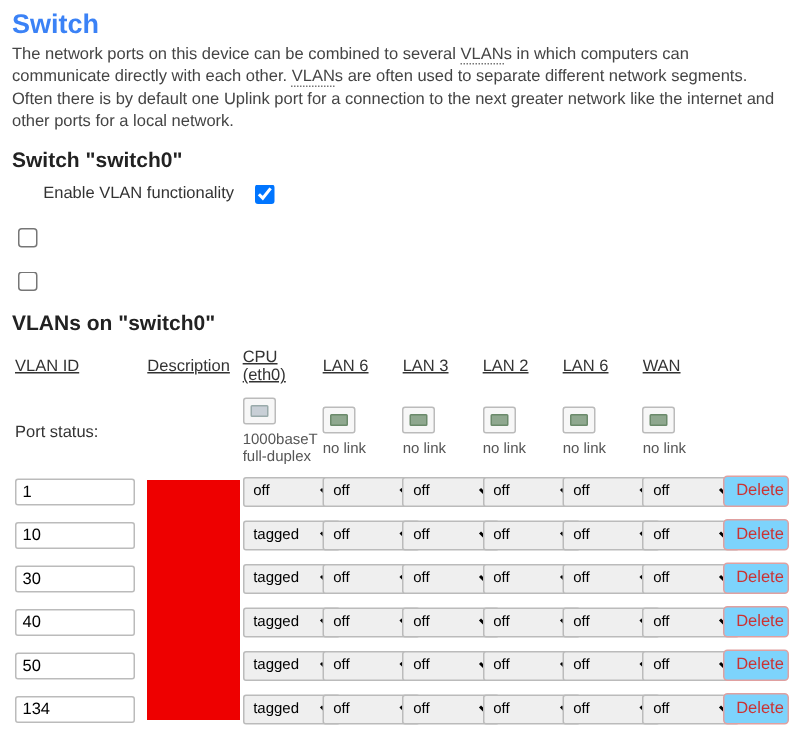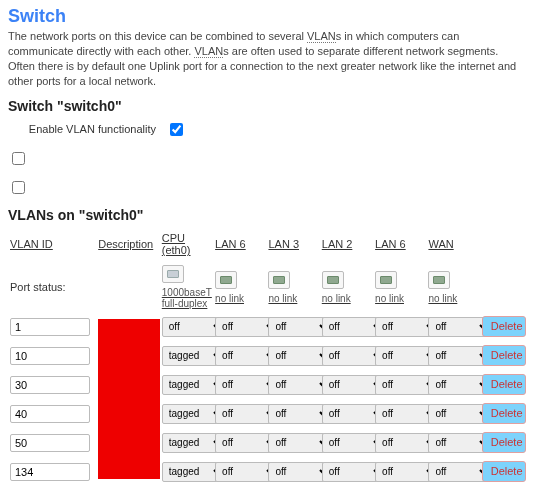--- a/index.html
+++ b/index.html
@@ -33,21 +33,21 @@
     display: inline-block; width: 20px; height: 16px;
     border: 1px solid #bbb; border-radius: 2px; position: relative;
     background: #f7f7f7; margin-bottom: 2px;
   }
   .port-icon::after {
     content: ""; position: absolute; left: 4px; right: 4px; top: 4px; bottom: 4px;
     background: #8fa88f; border: 1px solid #6b8a6b; border-radius: 1px;
   }
   .port-icon.cpu::after { background: #c8cfd6; border-color: #9aa; }
   .port-status { font-size: 10px; color: #555; line-height: 1.1; }
-  .port-cell { text-align: left; text-decoration: underline; }
+  .port-cell { text-align: left; }
 
   .vlan-input {
     width: 80px; height: 18px; border: 1px solid #bbb; border-radius: 2px;
     padding: 1px 4px; font-size: 11px; box-sizing: border-box; background:#fff;
   }
   select.sel {
     width: 65px; height: 20px; border: 1px solid #bbb; border-radius: 2px;
     font-size: 10px; padding: 0 0 0 2px; background: #efefef;
   }
   .redblock { background: #e00; width: 62px; height: 160px; }

